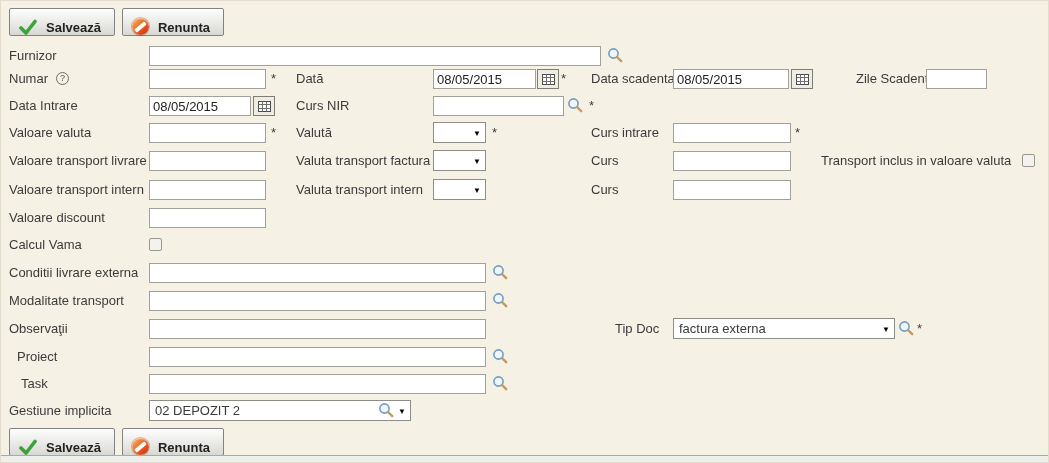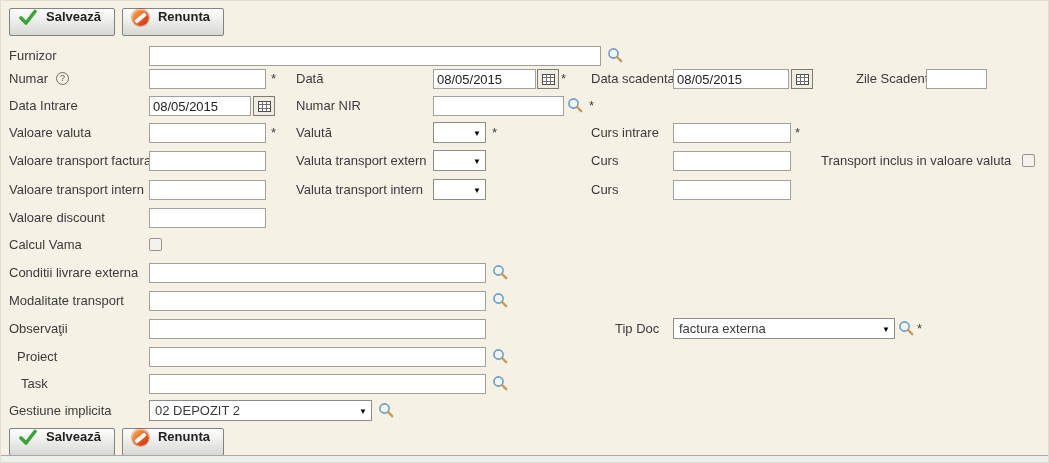--- a/index.html
+++ b/index.html
@@ -41,21 +41,21 @@
     border:1px solid #9a978f;background:#f3f2ee;border-radius:2px;cursor:pointer;
   }
   .helpicon{
     box-sizing:border-box;width:13px;height:13px;top:4px;
     border:1px solid #6d6d6d;border-radius:50%;
     font-size:9px;line-height:11px;text-align:center;color:#555;
     cursor:pointer;
   }
   .toolbar{position:absolute;left:8px;display:flex;gap:7px;}
   .btn{
-    display:flex;align-items:flex-start;gap:9px;height:28px;
+    display:flex;align-items:flex-end;gap:9px;height:28px;
     padding:0 13px 0 9px;
     border:1px solid #828282;border-radius:2px;
     background:linear-gradient(#fefefe,#d8d8d3);
     font-family:"Liberation Sans",sans-serif;
     font-size:13px;font-weight:bold;color:#222;cursor:pointer;
   }
   .no-icon{
     position:relative;width:17px;height:17px;border-radius:50%;
     background:linear-gradient(135deg,#f6a14b 15%,#e1491a 70%,#c83a10);
     box-shadow:inset 0 1px 1px rgba(255,255,255,.5), 0 0 0 1px rgba(160,60,10,.35);
@@ -138,21 +138,21 @@
   </div>
 
   <div class="row" style="top:94px">
     <span class="txt" style="left:8px">Data Intrare</span>
     <input class="inp" style="left: 148px; width: 102px;" value="08/05/2015">
     <button class="calbtn" style="left:252px">
         <svg width="13" height="11" viewBox="0 0 13 11">
           <use href="#calsvg"></use>
         </svg>
       </button>
-    <span class="txt" style="left:295px">Numar NIR</span>
+    <span class="txt" style="left:295px">Curs NIR</span>
     <input class="inp" style="left: 432px; width: 131px;" value="">
     <span class="mag" style="left:566px"><svg width="17" height="17" viewBox="0 0 17 17">
           <use href="#magsvg"></use>
         </svg></span>
     <span class="req" style="left:588px">*</span>
   </div>
 
   <div class="row" style="top:121px">
     <span class="txt" style="left:8px">Valoare valuta</span>
     <input class="inp" style="left: 148px; width: 117px;" value="">
@@ -162,23 +162,23 @@
       <span></span>
       <span class="arrow">▼</span>
     </div>
     <span class="req" style="left:491px">*</span>
     <span class="txt" style="left:590px">Curs intrare</span>
     <input class="inp" style="left: 672px; width: 118px;" value="">
     <span class="req" style="left:794px">*</span>
   </div>
 
   <div class="row" style="top:149px">
-    <span class="txt" style="left:8px">Valoare transport factura</span>
-    <input class="inp" style="left: 148px; width: 117px;" value="">
-    <span class="txt" style="left:295px">Valuta transport extern</span>
+    <span class="txt" style="left:8px">Valoare transport livrare</span>
+    <input class="inp" style="left: 148px; width: 117px;" value="">
+    <span class="txt" style="left:295px">Valuta transport factura</span>
     <div class="sel" style="left:432px;width:53px">
       <span></span>
       <span class="arrow">▼</span>
     </div>
     <span class="txt" style="left:590px">Curs</span>
     <input class="inp" style="left: 672px; width: 118px;" value="">
     <span class="txt right" style="left:820px;width:188px">Transport inclus in valoare valuta</span>
     <span class="chk" style="left:1021px"></span>
   </div>
 
@@ -245,21 +245,21 @@
   <div class="row" style="top:372px">
     <span class="txt" style="left:20px">Task</span>
     <input class="inp" style="left: 148px; width: 337px;" value="">
     <span class="mag" style="left:491px"><svg width="17" height="17" viewBox="0 0 17 17">
           <use href="#magsvg"></use>
         </svg></span>
   </div>
 
   <div class="row" style="top:399px">
     <span class="txt" style="left:8px">Gestiune implicita</span>
-    <div class="sel" style="left:148px;width:223px">
+    <div class="sel" style="left:148px;width:262px">
       <span>02 DEPOZIT 2</span>
       <span class="arrow">▼</span>
     </div>
     <span class="mag" style="left:377px"><svg width="17" height="17" viewBox="0 0 17 17">
           <use href="#magsvg"></use>
         </svg></span>
   </div>
 
   <div class="toolbar" style="top:427px">
     <button class="btn">

